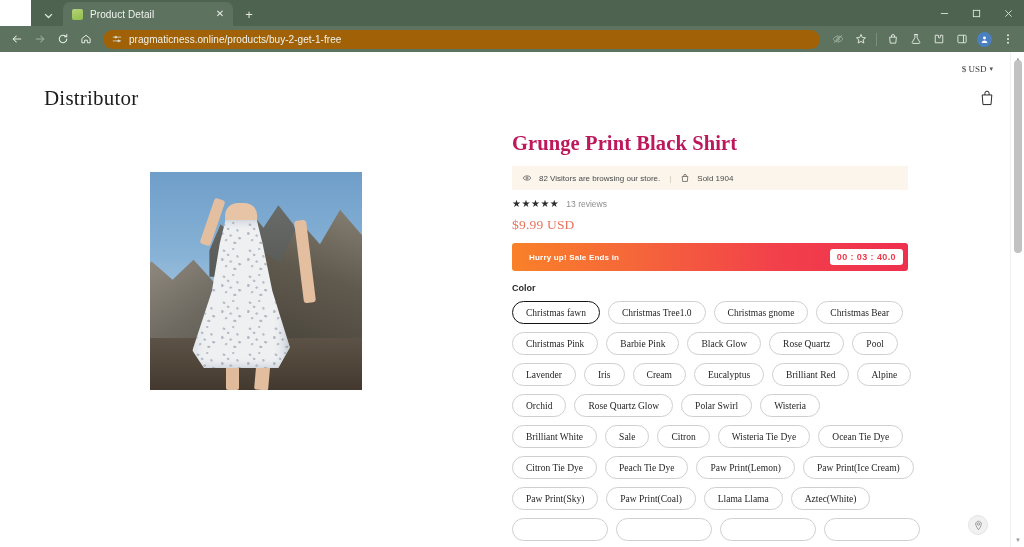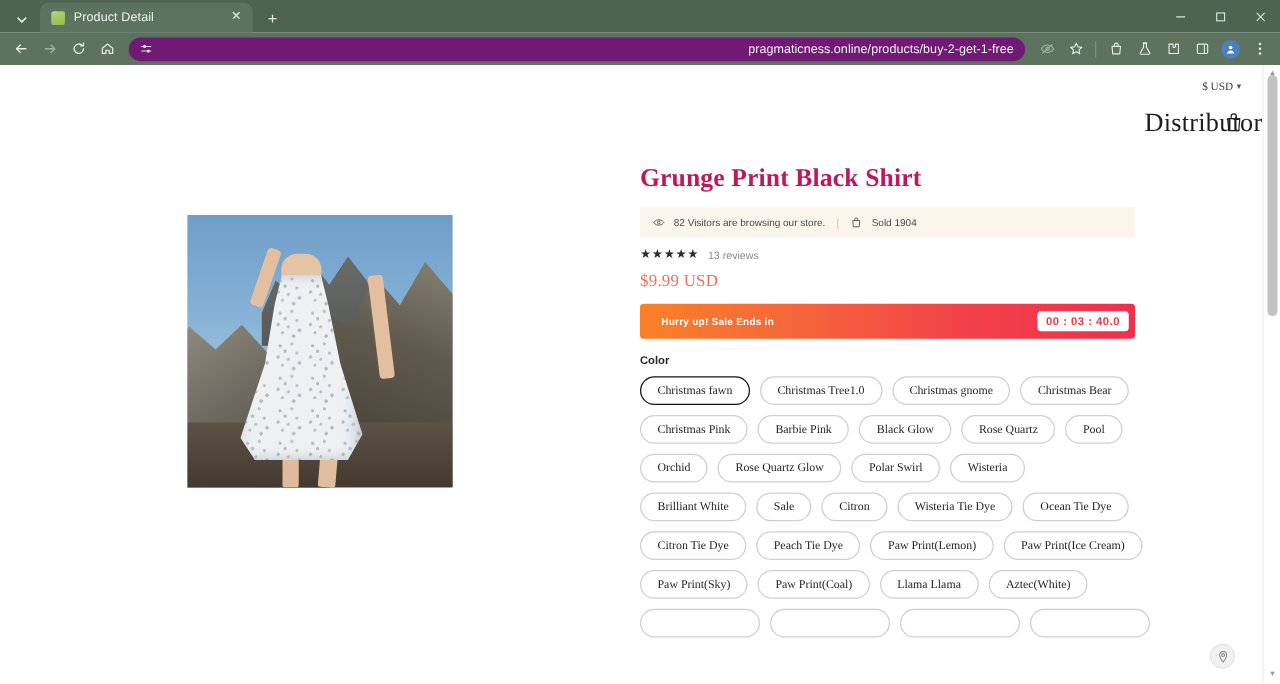--- a/index.html
+++ b/index.html
@@ -14,20 +14,21 @@
   .browser { width: 1024px; height: 547px; display: flex; flex-direction: column; }
 
   .tabstrip {
     height: 26px;
     background: #4e6450;
     display: flex;
     align-items: flex-end;
     padding-left: 4px;
     position: relative;
     flex: 0 0 26px;
+    margin-left: 31px;
   }
   .tabsearch {
     width: 26px; height: 22px;
     display: flex; align-items: center; justify-content: center;
     color: #dfe6df;
   }
   .tabsearch svg { width: 11px; height: 11px; }
   .tab {
     height: 24px;
     min-width: 170px;
@@ -90,29 +91,28 @@
     width: 21px; height: 21px;
     display: flex; align-items: center; justify-content: center;
     color: #e8ede7;
     border-radius: 50%;
   }
   .tb-btn svg { width: 12px; height: 12px; display: block; }
   .tb-btn.dim { color: #9fb2a1; }
   .omnibox {
     flex: 1 1 auto;
     height: 19px;
-    background: #701a75;
+    background: #a16207;
     border-radius: 10px;
     display: flex;
     align-items: center;
     padding: 0 9px;
     gap: 7px;
     margin: 16px 5px;
     min-width: 0;
-    justify-content: space-between;
   }
   .omnibox .oicon { color: #d3ddd2; display: flex; }
   .omnibox .oicon svg { width: 10px; height: 10px; display: block; }
   .url {
     font-size: 10px; color: #eef2ed;
     white-space: nowrap; overflow: hidden; text-overflow: ellipsis;
     letter-spacing: .05px;
   }
   .avatar-btn {
     width: 15px; height: 15px; border-radius: 50%;
@@ -151,22 +151,23 @@
     color: #3d3d3d;
     display: flex; align-items: center; gap: 3px;
     font-family: "Liberation Serif", serif;
   }
   .currency .chev { font-size: 7px; color: #555; }
 
   .site-header {
     height: 48px;
     display: flex;
     align-items: center;
-    justify-content: flex-end;
+    justify-content: flex-start;
     position: relative;
+    padding-left: 44px;
   }
   .site-title {
     font-family: "Liberation Serif", serif;
     font-size: 21px;
     color: #1d1d1d;
     letter-spacing: .2px;
   }
   .cart-btn {
     position: absolute;
     right: 16px;
@@ -614,20 +615,28 @@
                 <div class="swatch">Christmas Bear</div>
               </div>
               <div class="swatch-row">
                 <div class="swatch">Christmas Pink</div>
                 <div class="swatch">Barbie Pink</div>
                 <div class="swatch">Black Glow</div>
                 <div class="swatch">Rose Quartz</div>
                 <div class="swatch">Pool</div>
               </div>
               <div class="swatch-row">
+                <div class="swatch">Lavender</div>
+                <div class="swatch">Iris</div>
+                <div class="swatch">Cream</div>
+                <div class="swatch">Eucalyptus</div>
+                <div class="swatch">Brilliant Red</div>
+                <div class="swatch">Alpine</div>
+              </div>
+              <div class="swatch-row">
                 <div class="swatch">Orchid</div>
                 <div class="swatch">Rose Quartz Glow</div>
                 <div class="swatch">Polar Swirl</div>
                 <div class="swatch">Wisteria</div>
               </div>
               <div class="swatch-row">
                 <div class="swatch">Brilliant White</div>
                 <div class="swatch">Sale</div>
                 <div class="swatch">Citron</div>
                 <div class="swatch">Wisteria Tie Dye</div>

